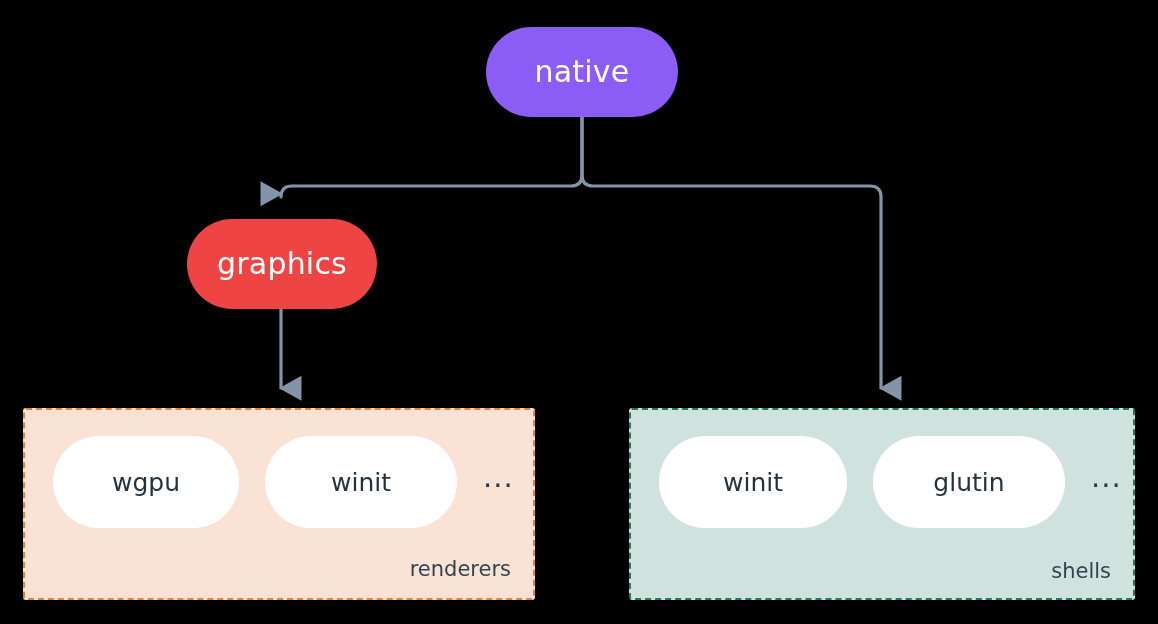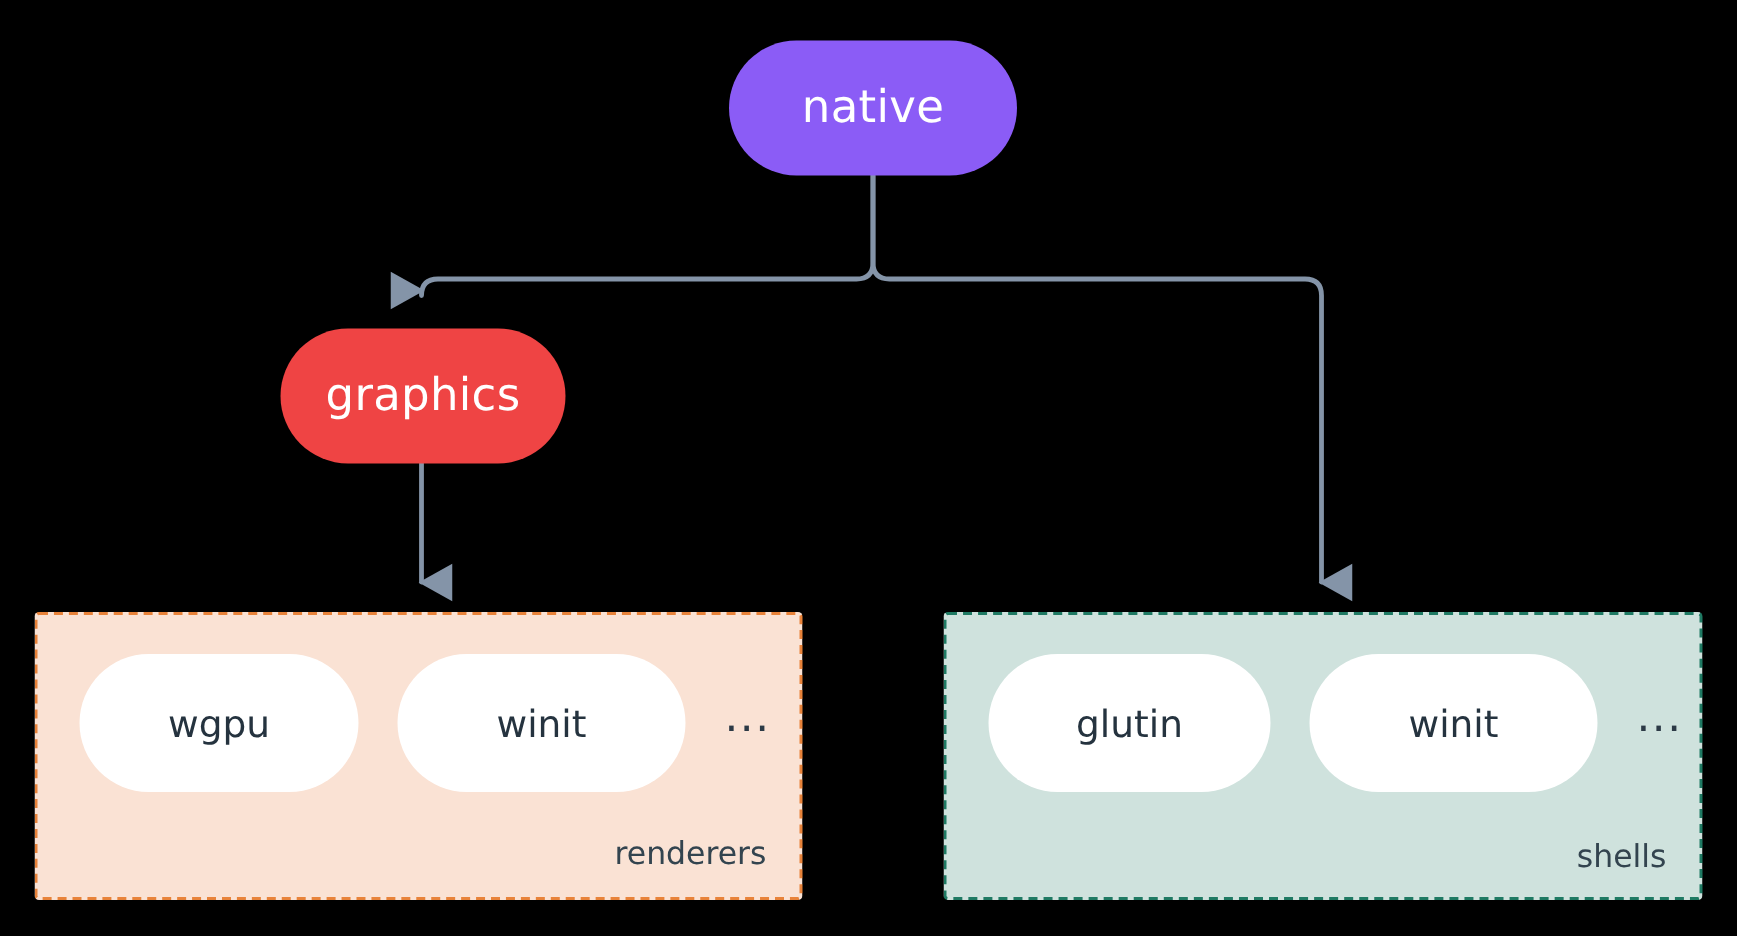--- a/index.html
+++ b/index.html
@@ -173,23 +173,23 @@
         <span class="chip-label">winit</span>
       </div>
       <span class="ellipsis">...</span>
     </div>
     <span class="group-caption">renderers</span>
   </div>
 
   <div class="group" id="group-shells">
     <div class="group-items">
       <div class="chip">
-        <span class="chip-label">glutin</span>
+        <span class="chip-label">winit</span>
       </div>
       <div class="chip">
-        <span class="chip-label">winit</span>
+        <span class="chip-label">glutin</span>
       </div>
       <span class="ellipsis">...</span>
     </div>
     <span class="group-caption">shells</span>
   </div>
 
 </div>
 
 </body></html>

